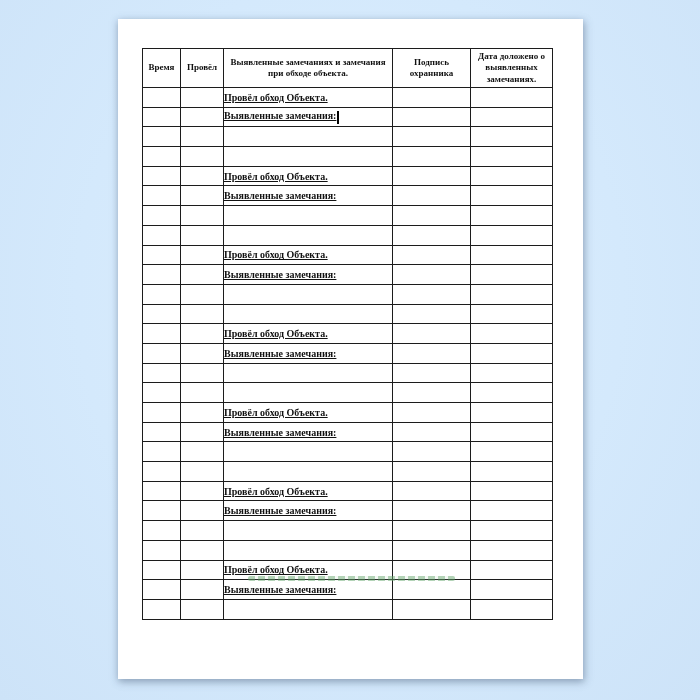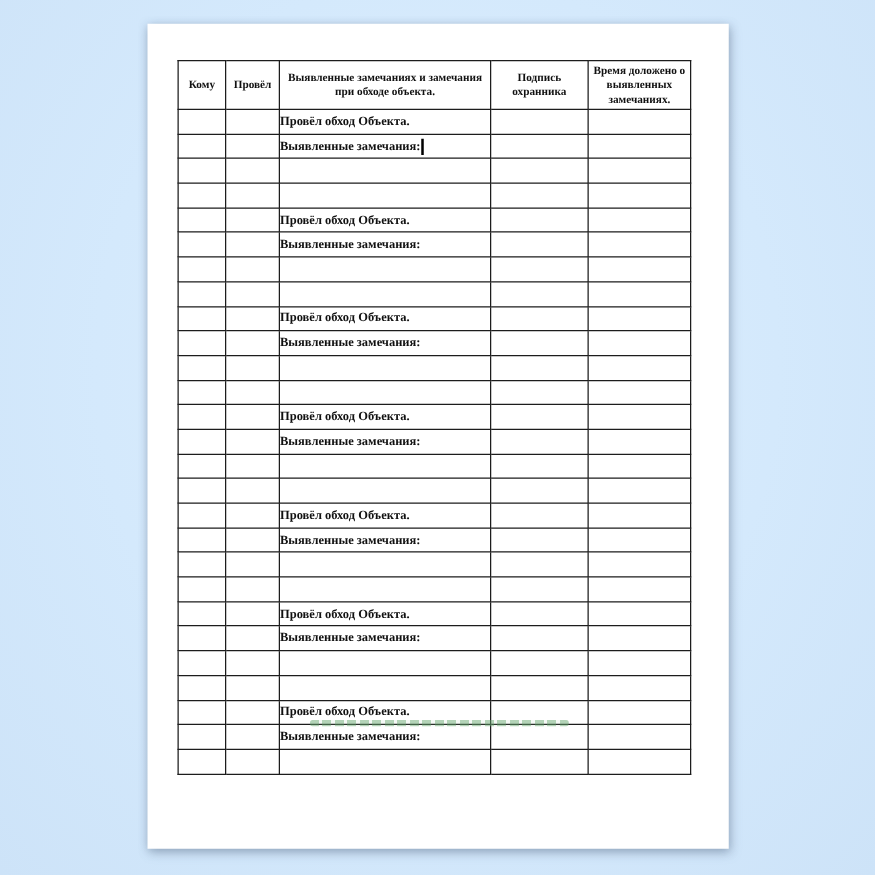--- a/index.html
+++ b/index.html
@@ -54,21 +54,21 @@
     text-align: left;
     padding-left: 5px;
     padding-right: 4px;
   }
   table.patrol td {
     height: 18.7px;
     font-size: 10px;
     font-weight: 700;
     vertical-align: middle;
   }
-  td.cell-remarks { padding-left: 5px; }
+  td.cell-remarks { padding-left: 5px; text-decoration: underline; }
   .caret {
     display: inline-block;
     width: 1.5px;
     height: 13px;
     background: #000000;
     vertical-align: middle;
     margin-left: 1px;
   }
   .watermark {
     position: absolute;
@@ -93,25 +93,25 @@
     <table class="patrol">
       <colgroup>
         <col style="width:38px">
         <col style="width:43px">
         <col style="width:169px">
         <col style="width:78px">
         <col style="width:82px">
       </colgroup>
       <thead>
         <tr>
-          <th class="th-date">Кому</th>
+          <th class="th-date">Время</th>
           <th>Провёл</th>
           <th class="th-main">Выявленные замечаниях и замечания при обходе объекта.</th>
           <th>Подпись охранника</th>
-          <th>Время доложено о выявленных замечаниях.</th>
+          <th>Дата доложено о выявленных замечаниях.</th>
         </tr>
       </thead>
       <tbody>
   <tr>
     <td></td>
     <td></td>
     <td class="cell-remarks"><span>Провёл обход Объекта.</span></td>
     <td></td>
     <td></td>
   </tr>

